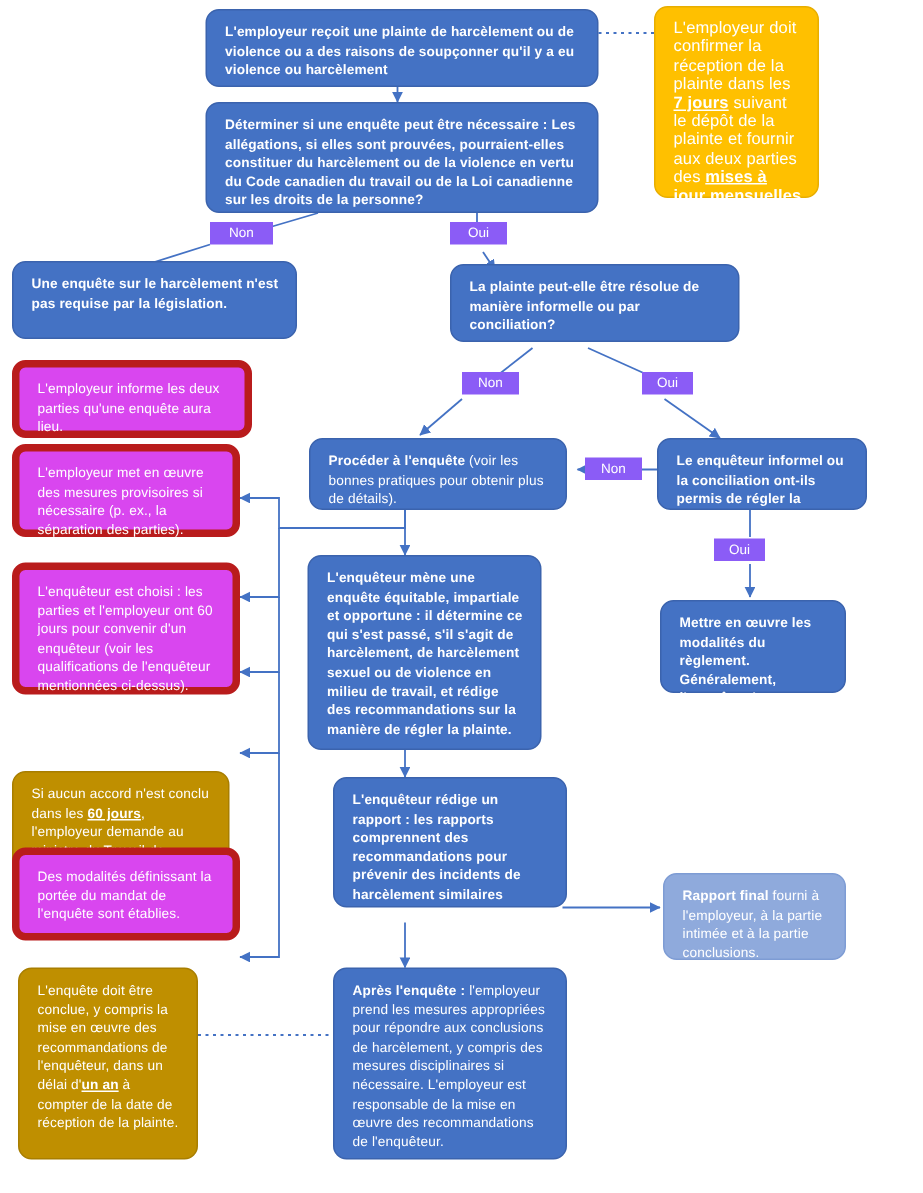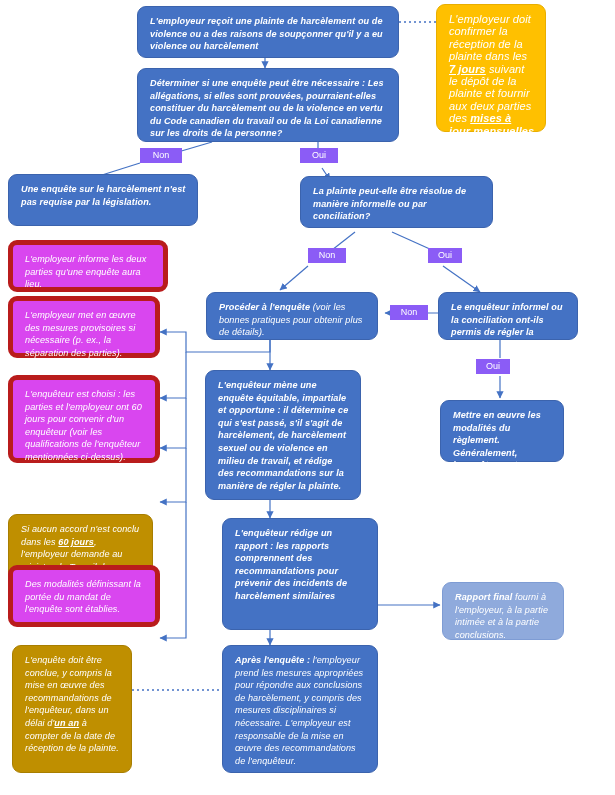--- a/index.html
+++ b/index.html
@@ -15,21 +15,20 @@
     position:absolute;
     box-sizing:border-box;
     border-radius:9px;
     color:#ffffff;
     font-size:9.1px;
     line-height:12.6px;
     padding:8px 10px 8px 12px;
     font-weight:bold;
     letter-spacing:.1px;
     z-index:3;
-    font-style:italic;
   }
   .blue{background:#4472C4;border:1px solid #3b63ad;}
   .lightblue{background:#d946ef;border:5px solid #b91c1c;font-weight:normal;}
   .gold{background:#BF8F00;border:1px solid #a87e00;font-weight:normal;}
   .gold2{background:#FFC000;border:1px solid #e8ae00;font-weight:normal;}
   .lightblue2{background:#8FAADC;border:1px solid #7e9cd4;}
   .node .b{font-weight:bold;}
   .node .n{font-weight:normal;}
   .u{text-decoration:underline;font-weight:bold;}
   .label{
@@ -163,21 +162,21 @@
   </div>
 
   <div class="label" style="left:390px;top:305px;width:38px;">
     <span>Non</span>
   </div>
 
   <div class="node blue" style="left:205px;top:370px;width:156px;height:130px;">
     <span>L'enquêteur mène une enquête équitable, impartiale et opportune : il détermine ce qui s'est passé, s'il s'agit de harcèlement, de harcèlement sexuel ou de violence en milieu de travail, et rédige des recommandations sur la manière de régler la plainte.</span>
   </div>
 
-  <div class="node blue" style="left:222px;top:518px;width:156px;height:112px;">
+  <div class="node blue" style="left:222px;top:518px;width:156px;height:87px;">
     <span>L'enquêteur rédige un rapport : les rapports comprennent des recommandations pour prévenir des incidents de harcèlement similaires</span>
   </div>
 
   <div class="node blue" style="left:222px;top:645px;width:156px;height:128px;">
     <span class="b">Après l'enquête :</span><span class="n"> l'employeur prend les mesures appropriées pour répondre aux conclusions de harcèlement, y compris des mesures disciplinaires si nécessaire. L'employeur est responsable de la mise en œuvre des recommandations de l'enquêteur.</span>
   </div>
 
   <div class="node blue" style="left:438px;top:292px;width:140px;height:48px;">
     <span>Le enquêteur informel ou la conciliation ont-ils permis de régler la plainte?</span>
   </div>

